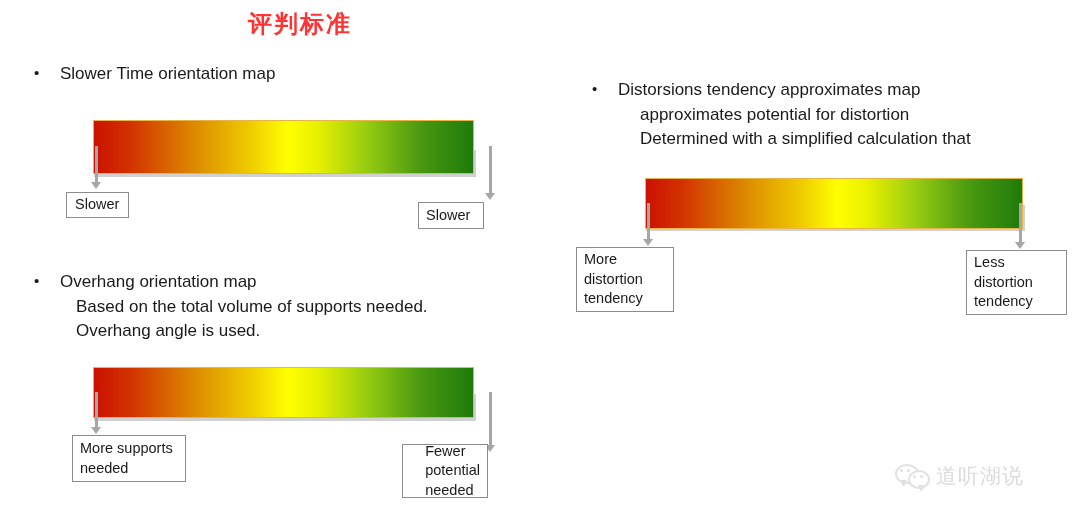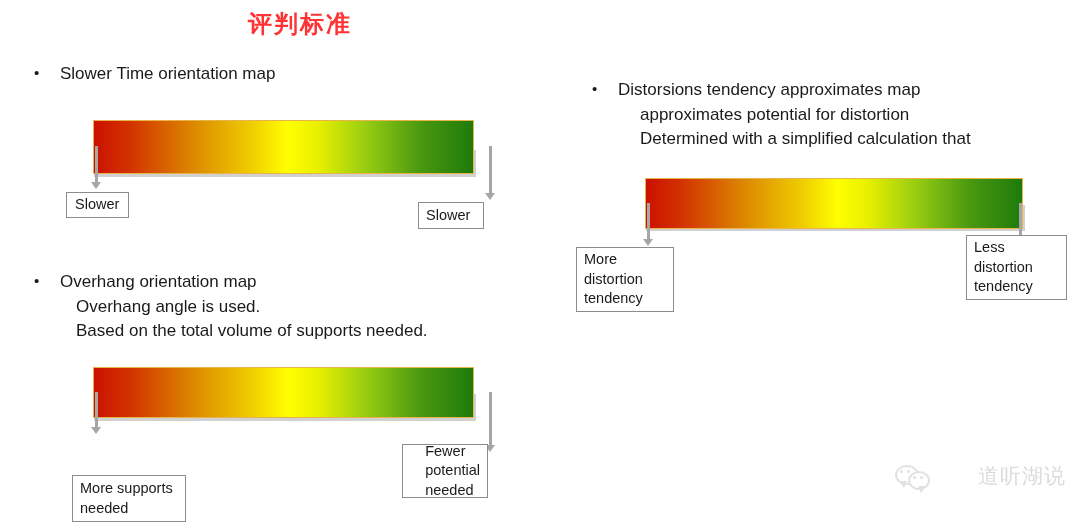--- a/index.html
+++ b/index.html
@@ -110,23 +110,22 @@
     padding: 4px 7px;
     display: flex;
     align-items: center;
   }
   .callout span { display: block; }
 
   
   .watermark {
     position: absolute;
     display: flex;
-    align-items: flex-end;
+    align-items: center;
     opacity: 0.5;
-    gap: 42px;
   }
   .wm-text {
     font-size: 21px;
     color: #b8b8b8;
     font-family: "DejaVu Sans", sans-serif;
     letter-spacing: 1px;
     margin-left: 7px;
   }
   .wm-icon { position: relative; width: 34px; height: 26px; }
   .wm-b1 {
@@ -185,33 +184,33 @@
   </div>
   <div class="callout" style="left:418px; top:202px; width:66px; height:27px;">
     <span>Slower</span>
   </div>
 
   <div class="bullet-block" style="left:34px; top:270px; width:520px;">
     <div class="bullet-row">
       <div class="bullet-dot">•</div>
       <div class="bullet-text">Overhang orientation map</div>
     </div>
+    <div class="bullet-sub">Based on the total volume of supports needed.</div>
     <div class="bullet-sub">Overhang angle is used.</div>
-    <div class="bullet-sub">Based on the total volume of supports needed.</div>
   </div>
 
   <div class="bar-shadow" style="left:94px; top:394px; width:382px; height:27px;"></div>
   <div class="grad-bar" style="left:93px; top:367px; width:381px; height:51px;"></div>
 
   <div class="arrow" style="left:95px; top:392px; height:36px;"></div>
   <div class="arrow-head" style="left:91px; top:427px;"></div>
   <div class="arrow" style="left:489px; top:392px; height:54px;"></div>
   <div class="arrow-head" style="left:485px; top:445px;"></div>
 
-  <div class="callout" style="left:72px; top:435px; width:114px; height:47px;margin-top:40px;">
+  <div class="callout" style="left:72px; top:435px; width:114px; height:47px;">
     <div>
       <span>More supports</span>
       <span>needed</span>
     </div>
   </div>
   <div class="callout" style="left:402px; top:444px; width:86px; height:54px;justify-content:flex-end;">
     <div>
       <span>Fewer</span>
       <span>potential</span>
       <span>needed</span>
@@ -235,21 +234,21 @@
   <div class="arrow" style="left:1019px; top:203px; height:40px;"></div>
   <div class="arrow-head" style="left:1015px; top:242px;"></div>
 
   <div class="callout" style="left:576px; top:247px; width:98px; height:65px;">
     <div>
       <span>More</span>
       <span>distortion</span>
       <span>tendency</span>
     </div>
   </div>
-  <div class="callout" style="left:966px; top:235px; width:101px; height:65px;">
+  <div class="callout" style="left:966px; top:250px; width:101px; height:65px;">
     <div>
       <span>Less</span>
       <span>distortion</span>
       <span>tendency</span>
     </div>
   </div>
 
   <div class="watermark" style="left:895px; top:462px;">
     <div class="wm-icon">
       <div class="wm-b1"></div>

